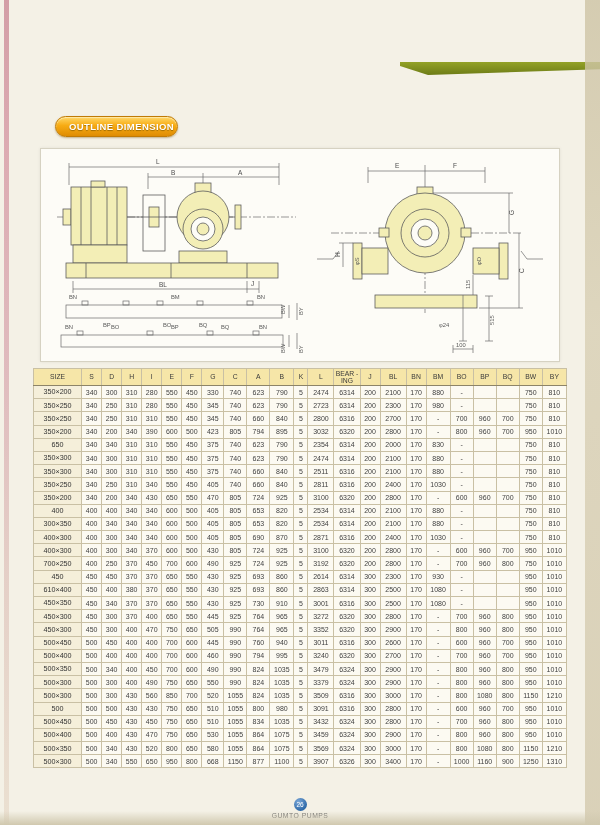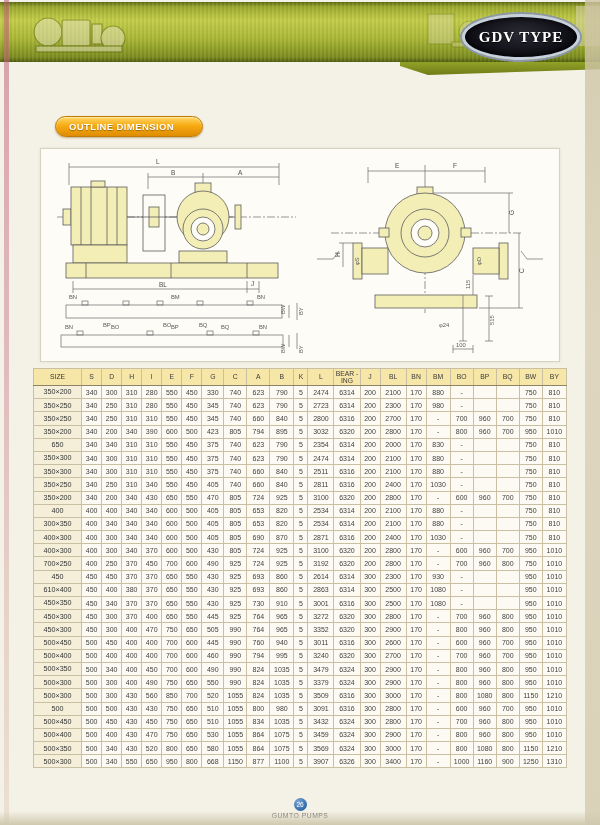--- a/index.html
+++ b/index.html
@@ -27,21 +27,21 @@
   .banner svg { position:absolute; top:0; left:0; }
   .logo-oval { position:absolute; right:20px; top:12px; width:118px; height:46px;
     background:radial-gradient(ellipse at 50% 40%, #2a2a34 0%, #0a0a10 75%);
     border:3px solid #c7d0dd; border-radius:50%;
     box-shadow:0 0 0 2px #8b96a8, inset 0 0 6px #000;
     display:flex; align-items:center; justify-content:center; }
   .logo-oval span { color:#fff; font-family:"Liberation Serif", serif; font-weight:bold;
     font-size:15px; letter-spacing:1px; text-shadow:0 1px 1px #000; }
 
   
-  .section-pill { position:absolute; left:55px; top:116px; width:148px; height:21px;
+  .section-pill { position:absolute; left:55px; top:116px; width:123px; height:21px;
     border-radius:11px;
     background:linear-gradient(180deg,#ffd766 0%,#f7ab13 45%,#df8c02 100%);
     border:1px solid #c07b06; box-shadow:0 1px 2px rgba(120,80,0,.4), inset 0 1px 1px #ffe9a8;
     display:flex; align-items:center; padding-left:13px; }
   .section-pill span { color:#fff; font-size:9.5px; font-weight:bold; letter-spacing:.4px;
     text-shadow:0 1px 1px #9c6a00; }
 
   
   .drawing-panel { position:absolute; left:40px; top:148px; width:520px; height:214px;
     background:#fdfcf7; border:1px solid #d6d2c2; box-shadow:0 0 3px rgba(0,0,0,.08); }
@@ -70,43 +70,20 @@
   .page-circle { display:inline-block; width:13px; height:13px; border-radius:50%;
     background:radial-gradient(circle at 35% 30%, #7aa7d8 0%, #2f6aa8 70%);
     color:#fff; font-size:6.5px; line-height:13px; text-align:center; }
   .footer-brand { margin-top:1px; font-size:6.8px; color:#6b6b6b; letter-spacing:.5px; }
 </style>
 </head>
 <body>
 
 <div class="page">
 
-  <div class="banner">
-    <div class="banner-texture"></div>
-    <svg width="600" height="60" viewBox="0 0 600 60">
-      <g stroke="#5d6a14" stroke-width="1.2" fill="#e7e2c2" opacity="0.5">
-        <circle cx="48" cy="30" r="14"></circle>
-        <rect x="62" y="18" width="28" height="26" rx="2"></rect>
-        <rect x="92" y="22" width="10" height="20"></rect>
-        <circle cx="113" cy="36" r="12"></circle>
-        <rect x="36" y="44" width="86" height="6"></rect>
-      </g>
-      <g stroke="#6a7718" stroke-width="1" fill="#dfdab8" opacity="0.35">
-        <rect x="428" y="12" width="26" height="30"></rect>
-        <circle cx="470" cy="30" r="11"></circle>
-        <rect x="452" y="40" width="40" height="5"></rect>
-      </g>
-      <g fill="#d8d2b0" opacity="0.5">
-        <rect x="576" y="4" width="24" height="40"></rect>
-      </g>
-    </svg>
-    <div class="logo-oval">
-      <span>GDV TYPE</span>
-    </div>
-  </div>
   <div class="banner-ext"></div>
 
   <div class="section-pill">
     <span>OUTLINE DIMENSION</span>
   </div>
 
   <div class="drawing-panel">
 
     <svg class="svg-left" width="255" height="200" viewBox="0 0 255 200">
       <g stroke="#6a6a6a" stroke-width="0.7" fill="none">

